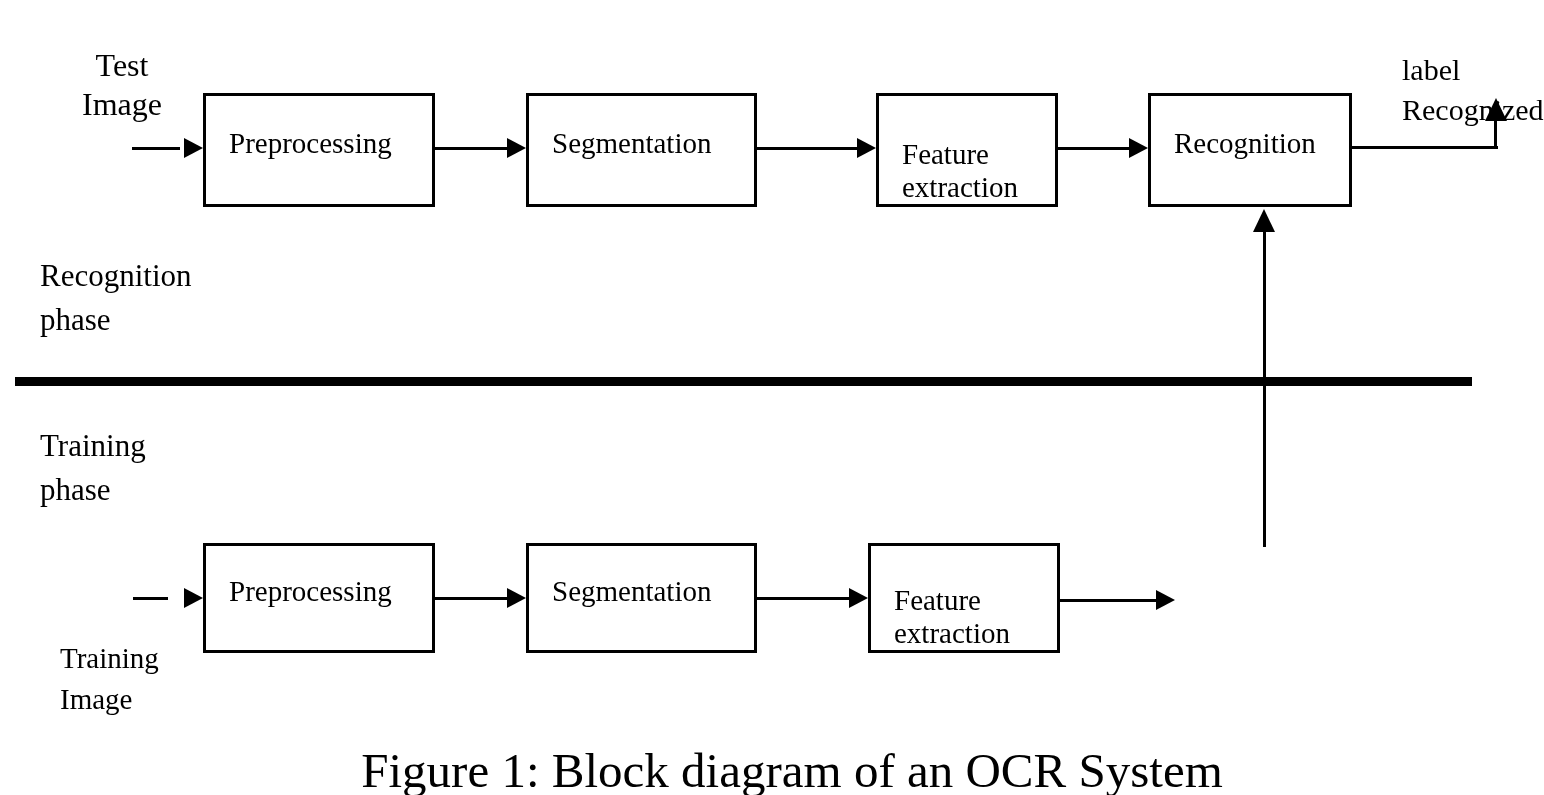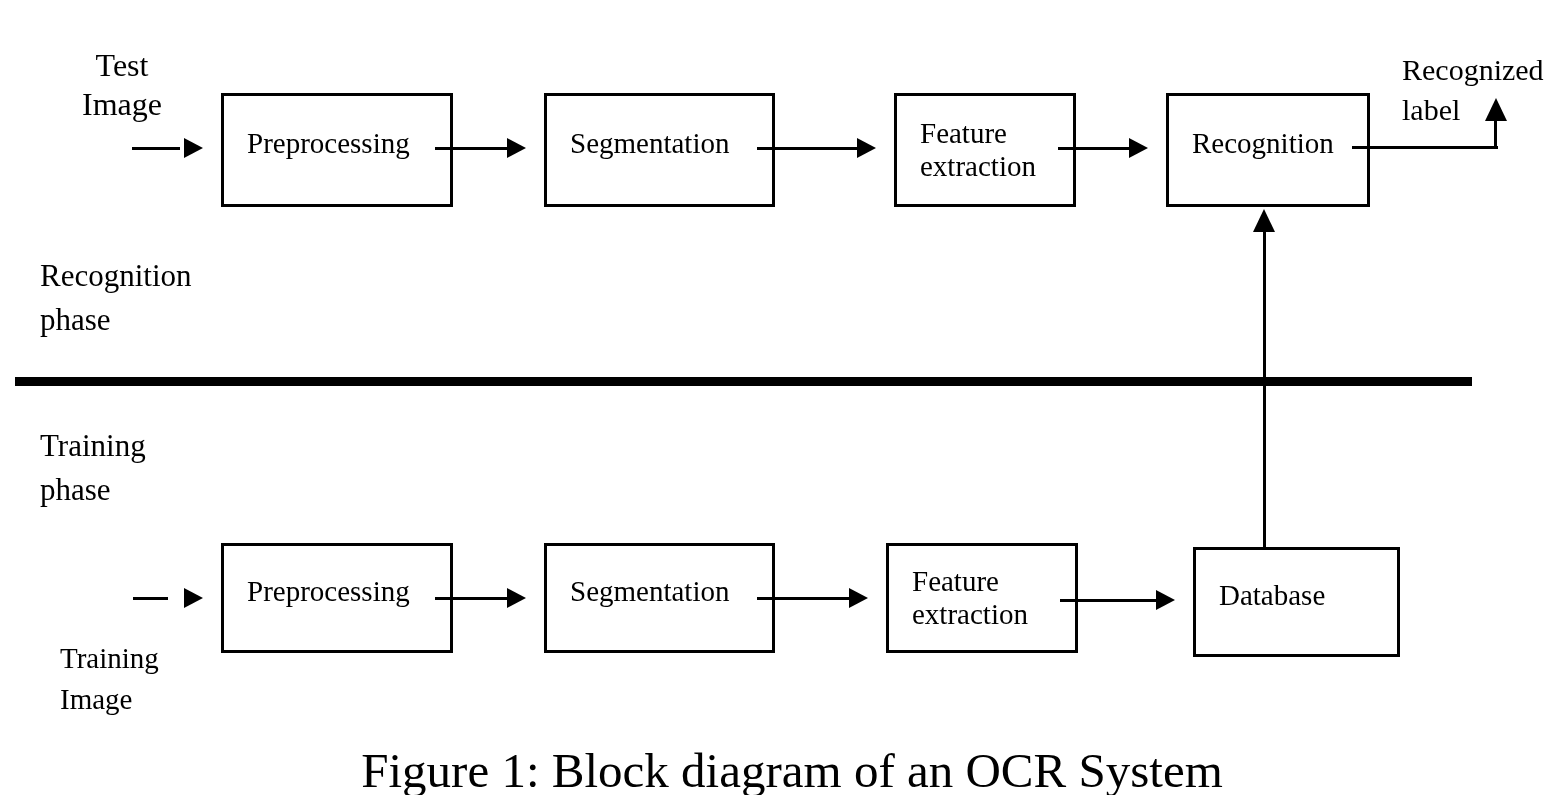--- a/index.html
+++ b/index.html
@@ -5,24 +5,24 @@
   html,body{margin:0;padding:0;background:#ffffff;}
   .stage{
     position:relative;width:1544px;height:795px;background:#ffffff;
     overflow:hidden;color:#000;
     font-family:"Liberation Serif","DejaVu Serif",serif;
     filter:blur(0.4px);
   }
   .box{
     position:absolute;box-sizing:border-box;border:3px solid #000;
     display:flex;align-items:center;padding-left:23px;
-    font-size:29px;line-height:33px;background:#fff;margin-left:18px;
+    font-size:29px;line-height:33px;background:#fff;
   }
   .box--single{padding-bottom:14px;}
-  .box--double{padding-bottom:0;padding-right:26px;}
+  .box--double{padding-bottom:0;padding-right:26px;align-items:flex-end;}
   .hline{position:absolute;height:3px;background:#000;}
   .vline{position:absolute;width:3px;background:#000;}
   .head-right{
     position:absolute;width:0;height:0;
     border-top:10px solid transparent;border-bottom:10px solid transparent;
     border-left:19px solid #000;
   }
   .head-up{
     position:absolute;width:0;height:0;
     border-left:11px solid transparent;border-right:11px solid transparent;
@@ -55,23 +55,20 @@
 
   <div class="box box--single" style="left:203px;top:543px;width:232px;height:110px;">
     <span>Preprocessing</span>
   </div>
   <div class="box box--single" style="left:526px;top:543px;width:231px;height:110px;">
     <span>Segmentation</span>
   </div>
   <div class="box box--double" style="left:868px;top:543px;width:192px;height:110px;">
     <span>Feature extraction</span>
   </div>
-  <div class="box box--single" style="left:1175px;top:547px;width:207px;height:110px;">
-    <span>Database</span>
-  </div>
 
   <div class="hline" style="left:132px;top:147px;width:48px;"></div>
   <div class="head-right" style="left:184px;top:138px;"></div>
 
   <div class="hline" style="left:435px;top:147px;width:74px;"></div>
   <div class="head-right" style="left:507px;top:138px;"></div>
 
   <div class="hline" style="left:757px;top:147px;width:102px;"></div>
   <div class="head-right" style="left:857px;top:138px;"></div>
 
@@ -98,22 +95,22 @@
 
   <div class="hline" style="left:1060px;top:599px;width:98px;"></div>
   <div class="head-right" style="left:1156px;top:590px;"></div>
 
   <div class="lbl" style="left:80px;top:46px;width:84px;text-align:center;font-size:32px;line-height:39px;">
     <div>Test</div>
     <div>Image</div>
   </div>
 
   <div class="lbl" style="left:1402px;top:50px;font-size:30px;line-height:40px;">
+    <div>label</div>
     <div>Recognized</div>
-    <div>label</div>
   </div>
 
   <div class="lbl" style="left:40px;top:254px;font-size:31px;line-height:44px;">
     <div>Recognition</div>
     <div>phase</div>
   </div>
 
   <div class="lbl" style="left:40px;top:424px;font-size:31px;line-height:44px;">
     <div>Training</div>
     <div>phase</div>

